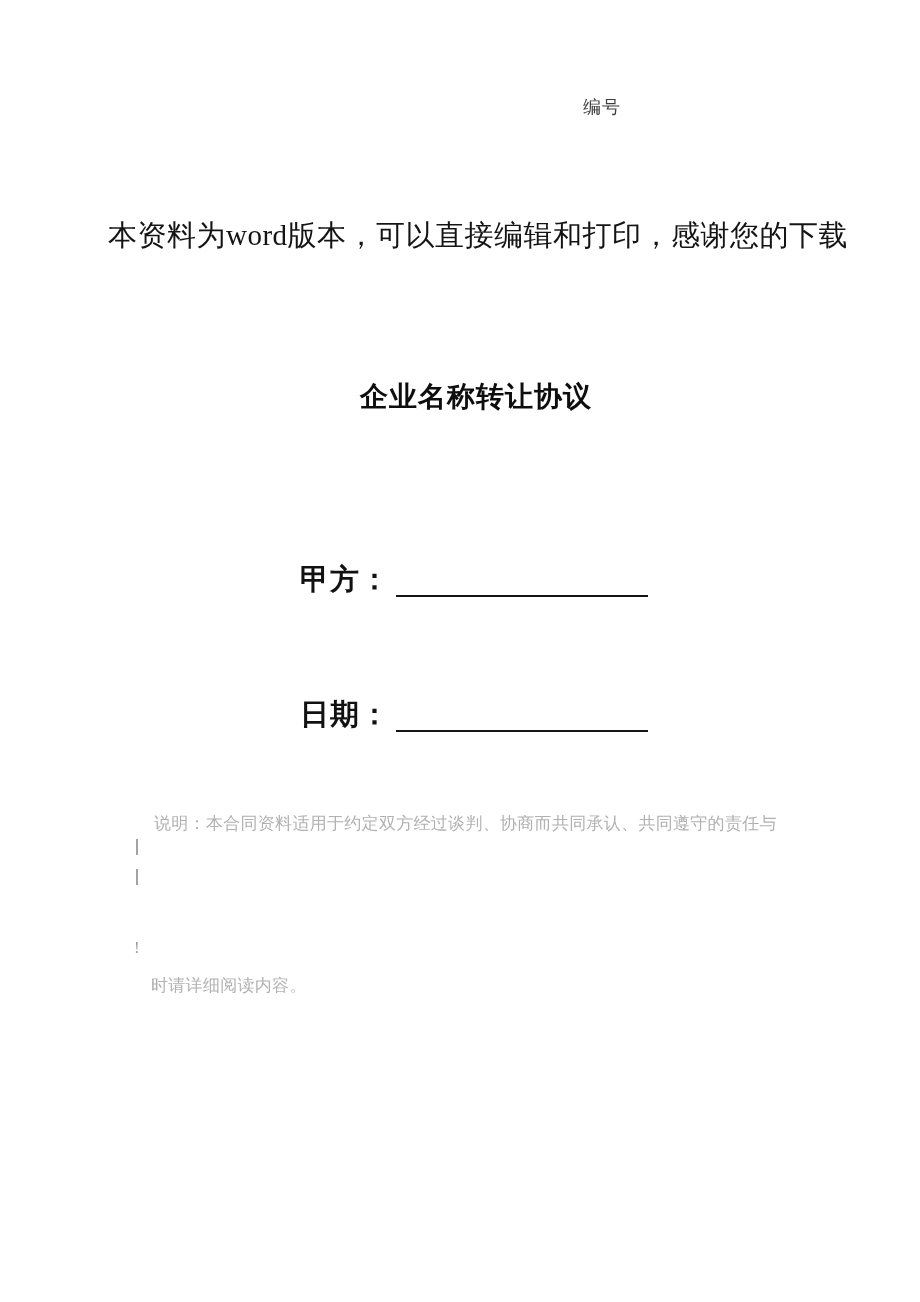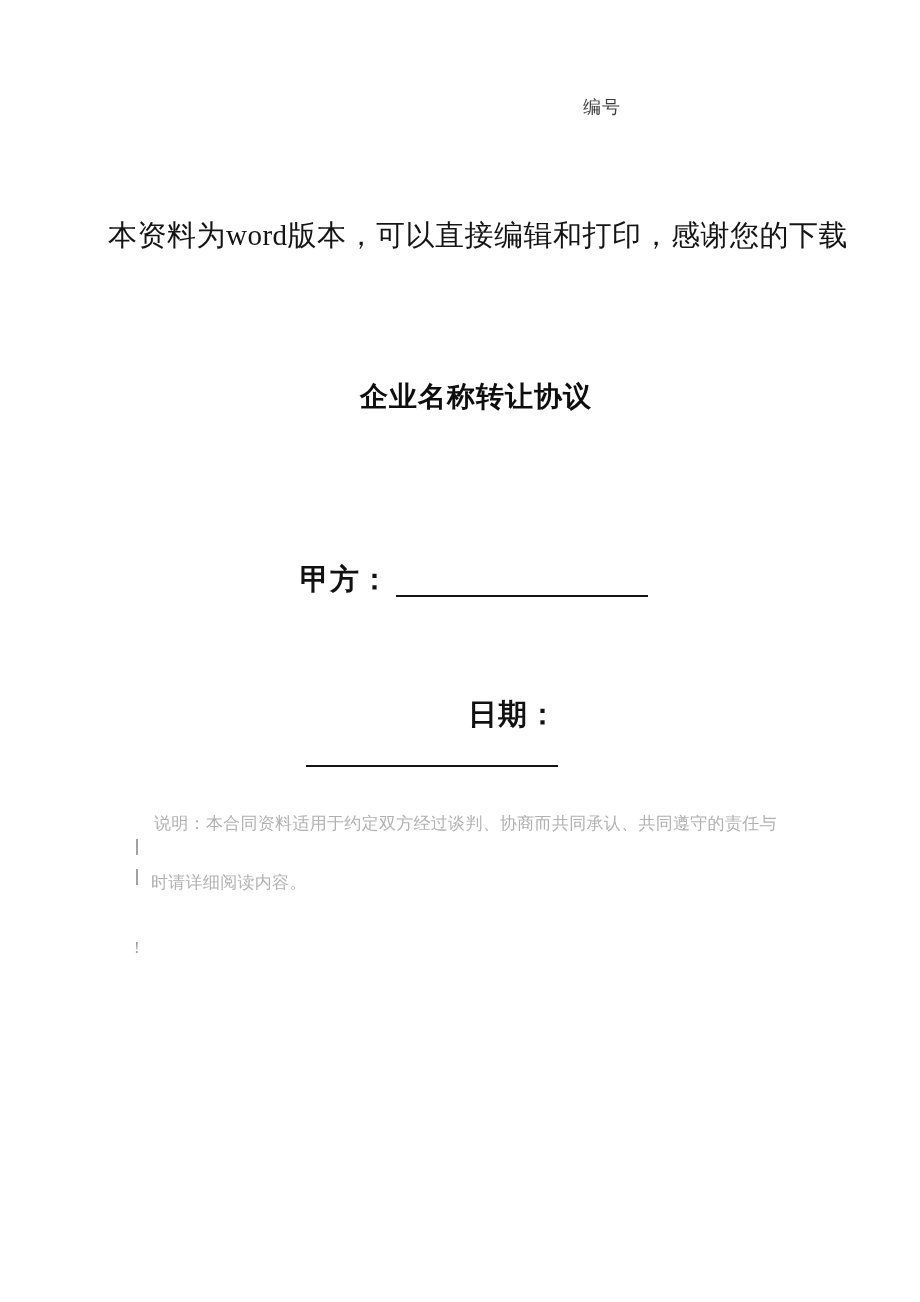--- a/index.html
+++ b/index.html
@@ -54,21 +54,21 @@
     display: flex;
     align-items: flex-end;
     font-family: "Liberation Sans", "DejaVu Sans", sans-serif;
     font-weight: bold;
     font-size: 29px;
     line-height: 35px;
     color: #111111;
   }
   .row-a { top: 562px; text-align: center; }
   .row-b { top: 630px; }
-  .row-c { top: 697px; flex-direction: column; }
+  .row-c { top: 697px; }
   .field-label {
     letter-spacing: 1px;
   }
   .blank-line {
     display: inline-block;
     width: 252px;
     height: 33px;
     margin-left: 6px;
     border-bottom: 2px solid #151515;
   }
@@ -77,21 +77,21 @@
     margin: 0;
     font-size: 17px;
     line-height: 21px;
     color: #b1b1b1;
     letter-spacing: 0.3px;
     white-space: nowrap;
     text-align: right;
   }
   .note-1 { left: 154px; top: 813px; }
   .note-2 { left: 151px; top: 888px; }
-  .note-3 { left: 151px; top: 872px; }
+  .note-3 { left: 151px; top: 976px; font-family: Liberation Mono, monospace; }
   .rev-bar {
     position: absolute;
     left: 136px;
     width: 2px;
     height: 16px;
     background: #a3a3a3;
   }
   .rev-bar-1 { top: 839px; }
   .rev-bar-2 { top: 869px; }
   .rev-excl {

